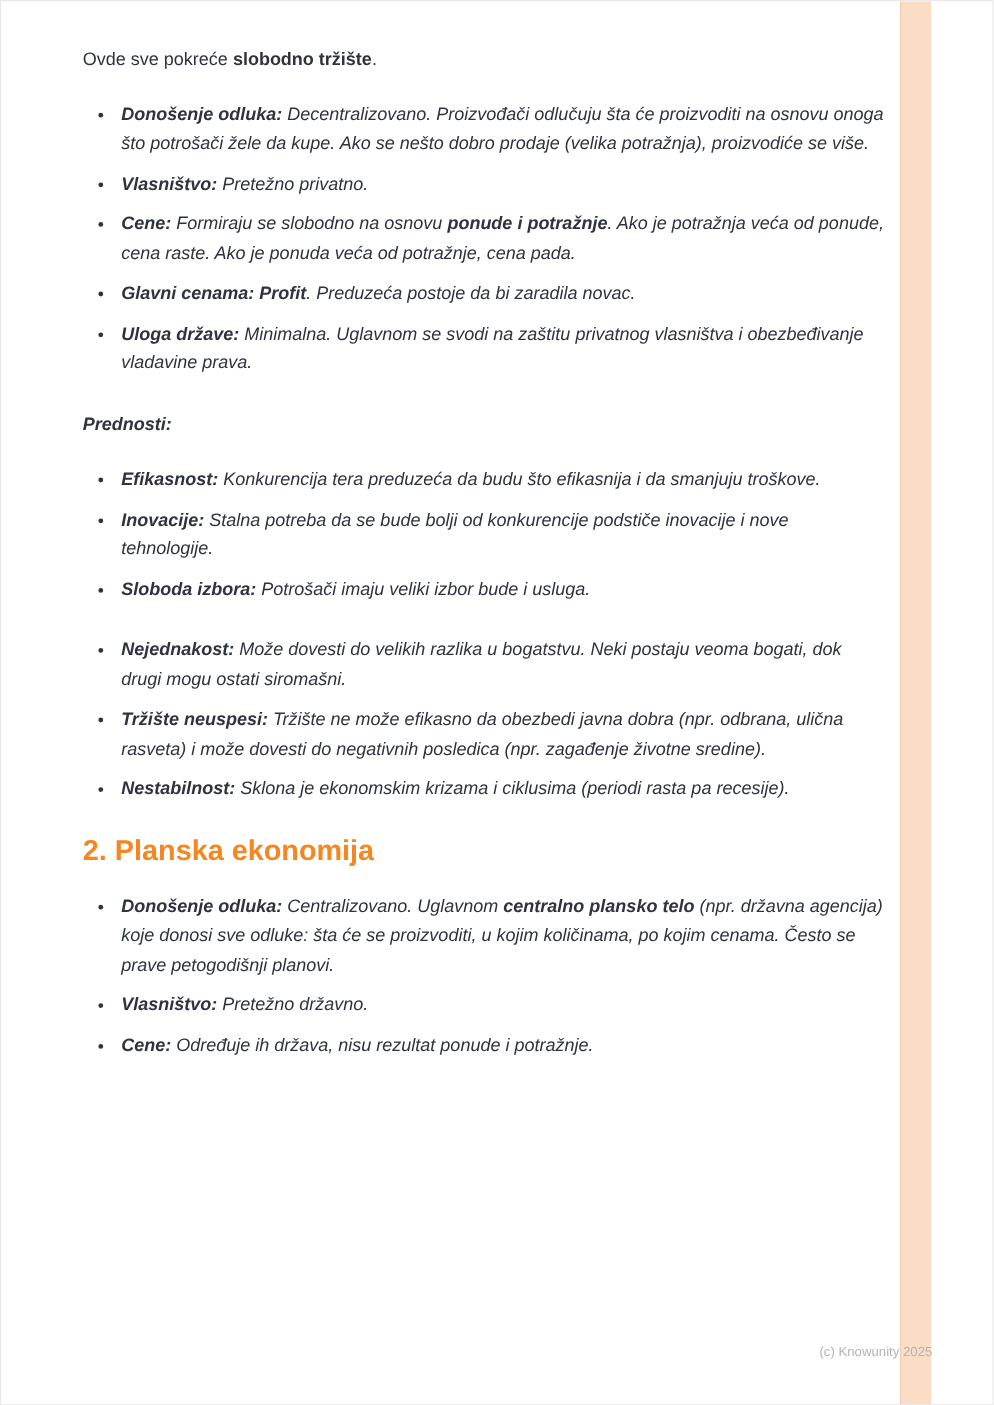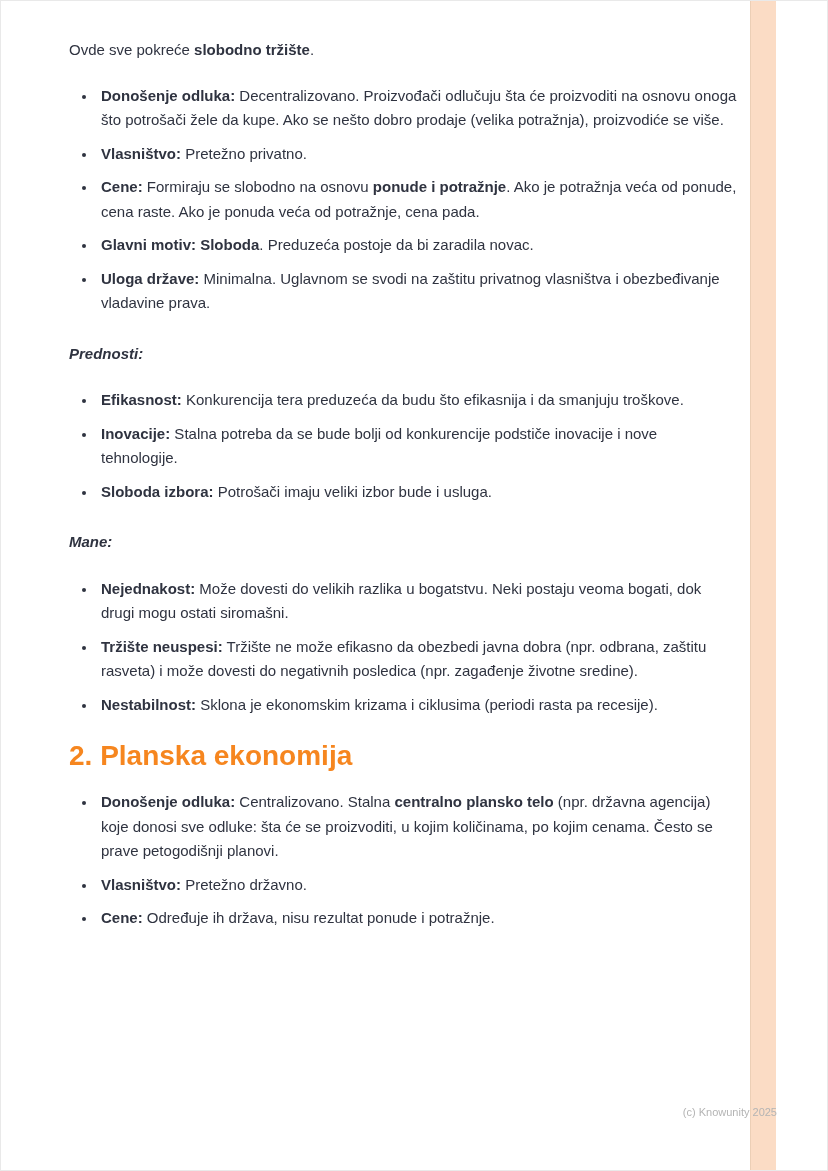--- a/index.html
+++ b/index.html
@@ -42,79 +42,79 @@
     font-size:15px;
     line-height:24.5px;
   }
   .para{
     margin:0 0 21px 0;
   }
   .bullet-list{
     margin:0 0 26px 0;
     padding:0 0 0 28px;
     list-style:disc outside;
+    font-style:italic;
   }
   .bullet-list li{
     margin:0 0 9px 0;
     padding-left:4px;
   }
   .bullet-list li::marker{
     color:var(--text);
     font-size:13px;
   }
   .subhead{
     margin:0 0 22px 0;
     font-weight:700;
     font-style:italic;
   }
   .section-head{
     margin:17px 0 21px 0;
     color:var(--accent);
-    font-size:28px;
+    font-size:24px;
     line-height:26px;
     font-weight:700;
   }
   strong{ font-weight:700; }
   .footer{
     position:absolute;
     right:50px;
-    bottom:51px;
+    bottom:36px;
     z-index:2;
     font-size:11px;
     line-height:14px;
     color:var(--footer);
   }
 </style>
 </head>
 <body>
 
 <div class="page">
   <div class="edge-stripe"></div>
   <div class="content">
       <p class="para"><span>Ovde sve pokreće </span><strong>slobodno tržište</strong><span>.</span></p>
       <ul class="bullet-list">
         <li><strong>Donošenje odluka:</strong><span> Decentralizovano. Proizvođači odlučuju šta će proizvoditi na osnovu onoga što potrošači žele da kupe. Ako se nešto dobro prodaje (velika potražnja), proizvodiće se više.</span></li>
         <li><strong>Vlasništvo:</strong><span> Pretežno privatno.</span></li>
         <li><strong>Cene:</strong><span> Formiraju se slobodno na osnovu </span><strong>ponude i potražnje</strong><span>. Ako je potražnja veća od ponude, cena raste. Ako je ponuda veća od potražnje, cena pada.</span></li>
-        <li><strong>Glavni motiv: Sloboda</strong><span>. Preduzeća postoje da bi zaradila novac.</span></li>
+        <li><strong>Glavni cenama: Profit</strong><span>. Preduzeća postoje da bi zaradila novac.</span></li>
         <li><strong>Uloga države:</strong><span> Minimalna. Uglavnom se svodi na zaštitu privatnog vlasništva i obezbeđivanje vladavine prava.</span></li>
       </ul>
       <p class="subhead"><strong>Prednosti:</strong></p>
       <ul class="bullet-list">
         <li><strong>Efikasnost:</strong><span> Konkurencija tera preduzeća da budu što efikasnija i da smanjuju troškove.</span></li>
         <li><strong>Inovacije:</strong><span> Stalna potreba da se bude bolji od konkurencije podstiče inovacije i nove tehnologije.</span></li>
         <li><strong>Sloboda izbora:</strong><span> Potrošači imaju veliki izbor bude i usluga.</span></li>
       </ul>
-      <p class="subhead"><strong>Mane:</strong></p>
       <ul class="bullet-list">
         <li><strong>Nejednakost:</strong><span> Može dovesti do velikih razlika u bogatstvu. Neki postaju veoma bogati, dok drugi mogu ostati siromašni.</span></li>
-        <li><strong>Tržište neuspesi:</strong><span> Tržište ne može efikasno da obezbedi javna dobra (npr. odbrana, zaštitu rasveta) i može dovesti do negativnih posledica (npr. zagađenje životne sredine).</span></li>
+        <li><strong>Tržište neuspesi:</strong><span> Tržište ne može efikasno da obezbedi javna dobra (npr. odbrana, ulična rasveta) i može dovesti do negativnih posledica (npr. zagađenje životne sredine).</span></li>
         <li><strong>Nestabilnost:</strong><span> Sklona je ekonomskim krizama i ciklusima (periodi rasta pa recesije).</span></li>
       </ul>
       <h2 class="section-head"><strong>2. Planska ekonomija</strong></h2>
       <ul class="bullet-list">
-        <li><strong>Donošenje odluka:</strong><span> Centralizovano. Stalna </span><strong>centralno plansko telo</strong><span> (npr. državna agencija) koje donosi sve odluke: šta će se proizvoditi, u kojim količinama, po kojim cenama. Često se prave petogodišnji planovi.</span></li>
+        <li><strong>Donošenje odluka:</strong><span> Centralizovano. Uglavnom </span><strong>centralno plansko telo</strong><span> (npr. državna agencija) koje donosi sve odluke: šta će se proizvoditi, u kojim količinama, po kojim cenama. Često se prave petogodišnji planovi.</span></li>
         <li><strong>Vlasništvo:</strong><span> Pretežno državno.</span></li>
         <li><strong>Cene:</strong><span> Određuje ih država, nisu rezultat ponude i potražnje.</span></li>
       </ul>
     </div>
   <div class="footer">(c) Knowunity 2025</div>
 </div>
 
 </body></html>

